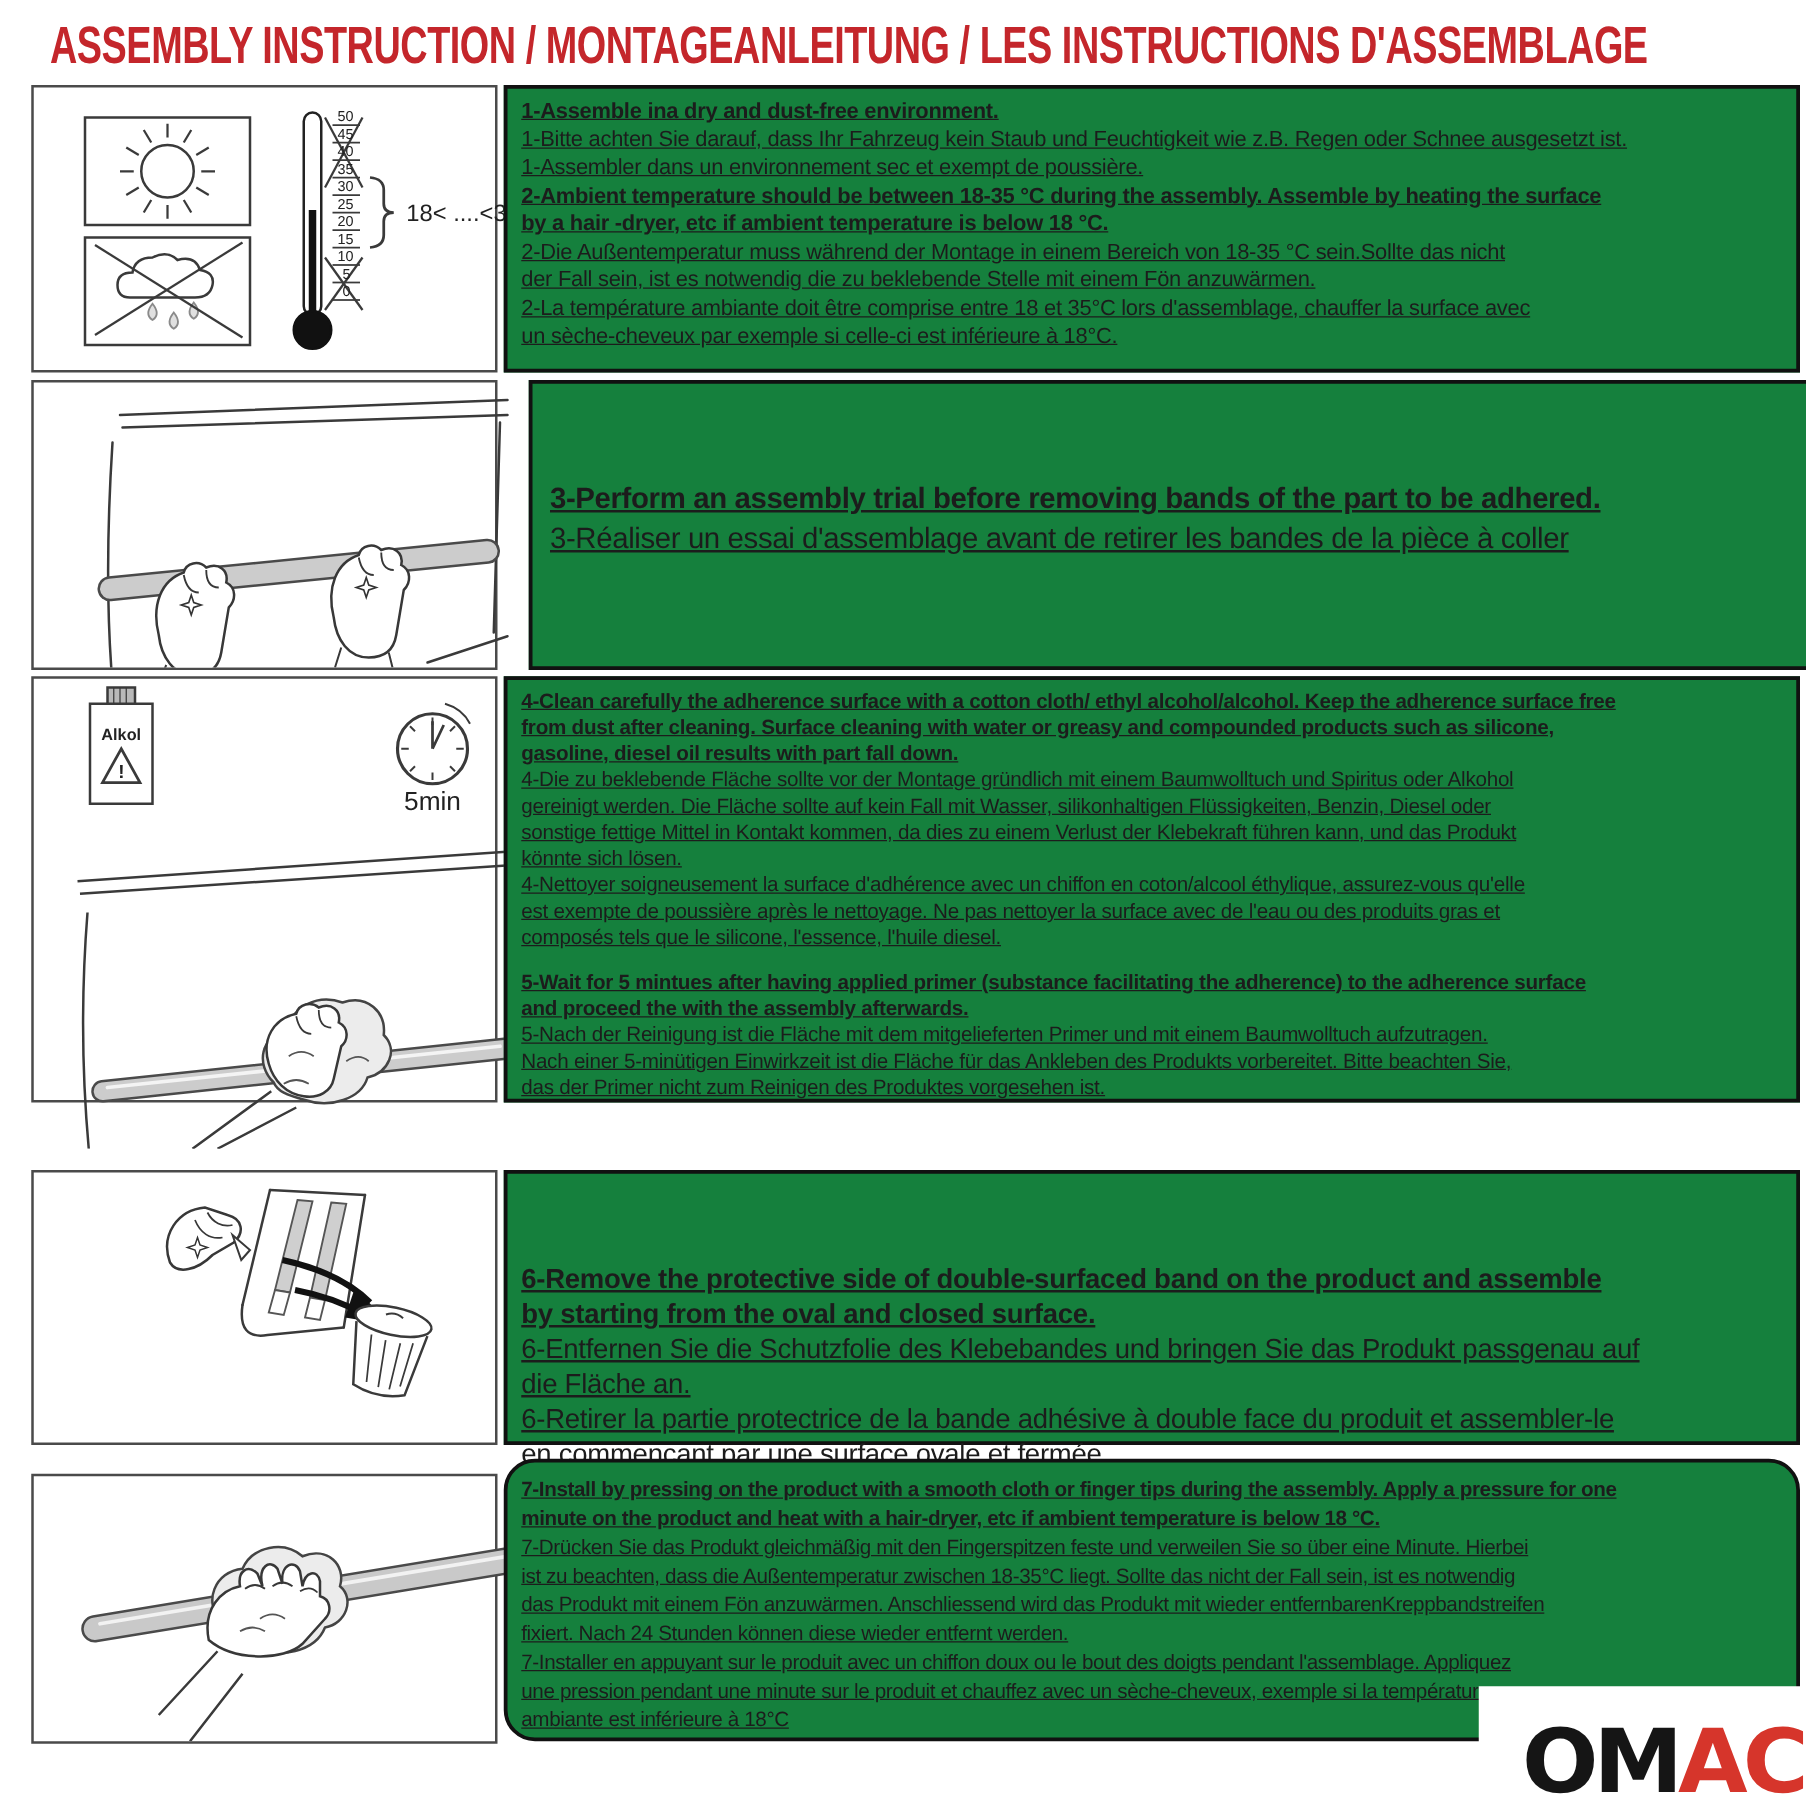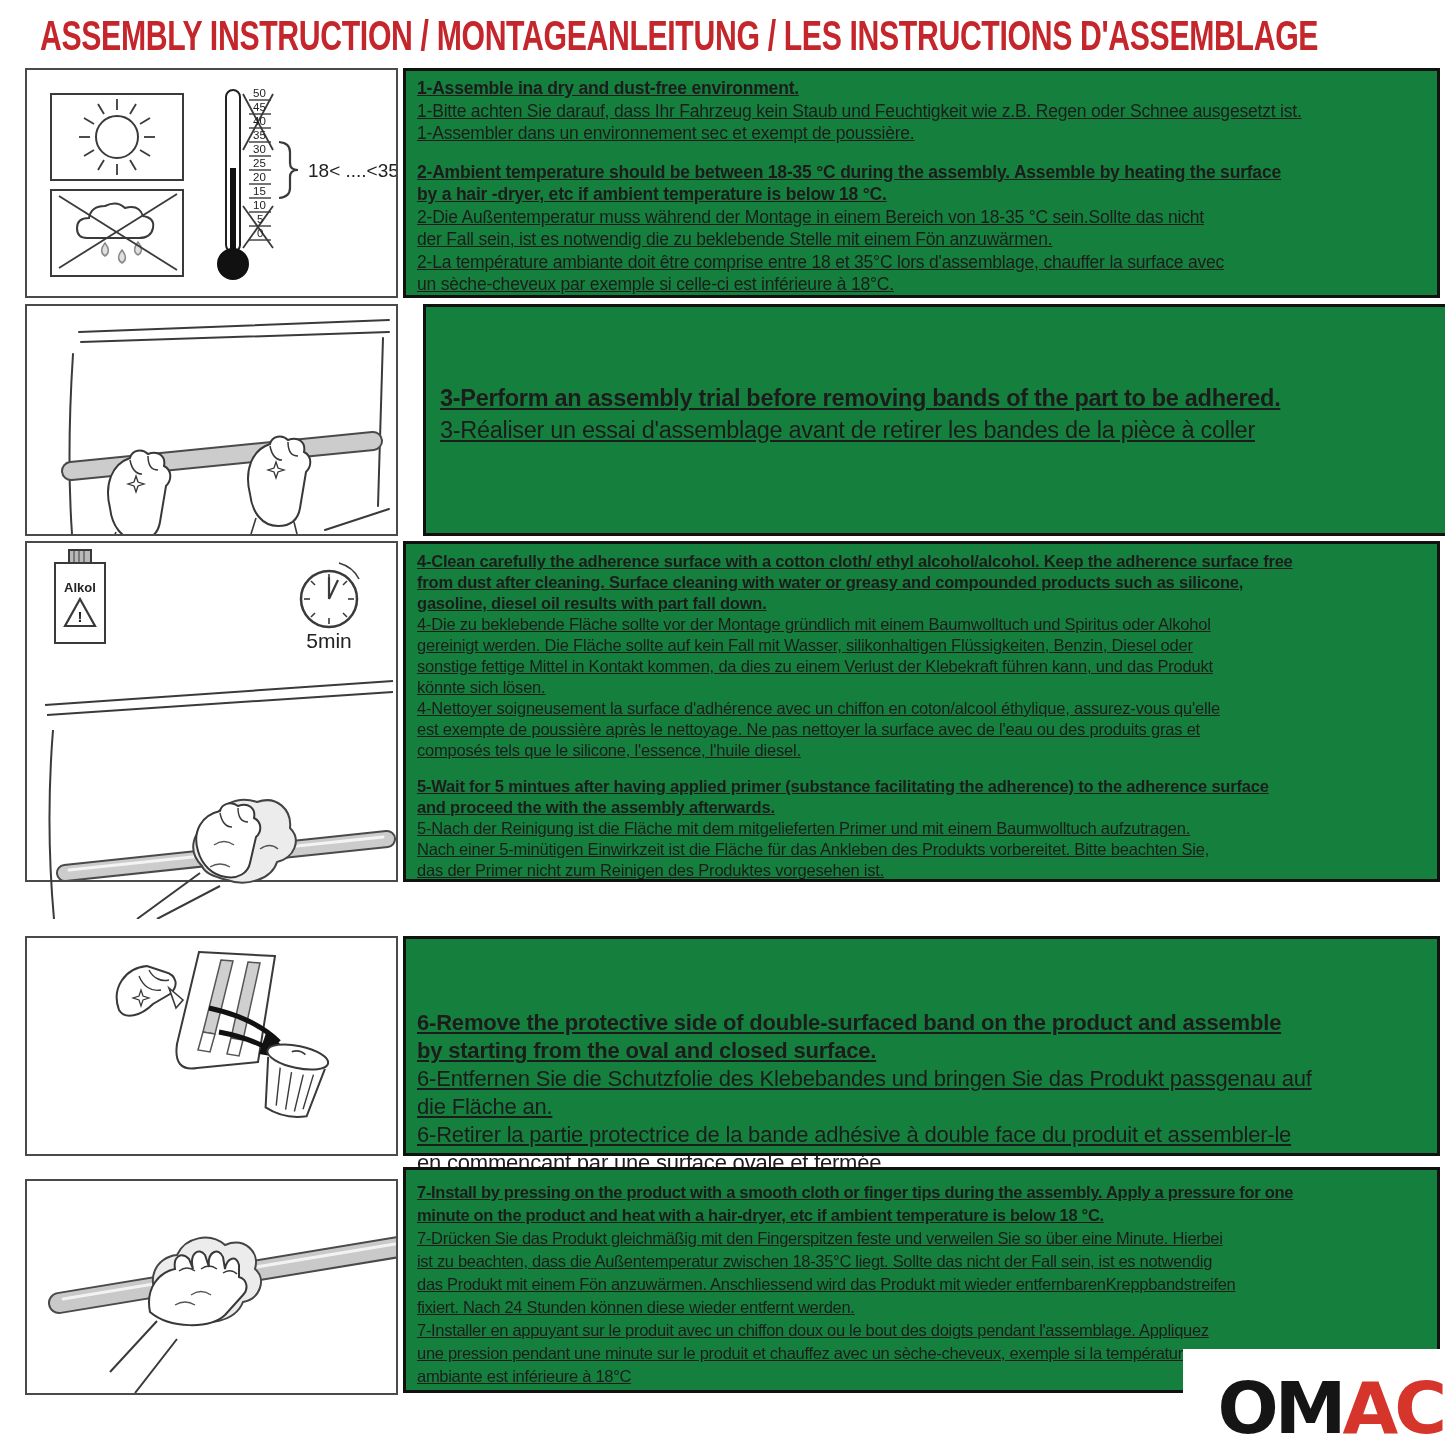--- a/index.html
+++ b/index.html
@@ -2,33 +2,33 @@
 <html><head>
 <meta charset="utf-8">
 <style>
   html,body{margin:0;padding:0;background:#fff;}
   .sheet{position:relative;width:1445px;height:1445px;background:#fff;overflow:hidden;
          font-family:"Liberation Sans",sans-serif;color:#1c1c1c;}
   .title{position:absolute;top:12px;left:40px;font-size:42px;font-weight:800;
          color:#c4262b;letter-spacing:-0.5px;white-space:nowrap;
          transform:scaleX(0.72);transform-origin:left top;}
   .illus-box{position:absolute;left:25px;width:373px;border:2px solid #4a4a4a;
-             background:#fff;box-sizing:border-box;}
+             background:#fff;box-sizing:border-box;padding-left:17px;}
   .text-box{position:absolute;left:403px;width:1037px;border:3px solid #111;
             background:#15803d;box-sizing:border-box;padding:6px 14px 4px 11px;text-decoration:underline;}
   .r1{top:68px;height:230px;}
   .r2{top:304px;height:232px;}
   .r3{top:541px;height:341px;}
   .r4{top:936px;height:220px;}
   .illus-box.r5{top:1179px;height:216px;}
-  .text-box.r5{top:1167px;height:226px;}
+  .text-box.r5{top:1167px;height:226px;border-radius:25px;}
   p{margin:0;white-space:pre-line;}
   .en{font-weight:bold;}
   .t1 p{font-size:17.5px;line-height:22.5px;letter-spacing:-0.2px;}
-  .t1 .group + .group{margin-top:16px;}
+  .t1 .group + .group{margin-top:0;}
   .t2{padding-top:75px;padding-left:14px;margin-left:20px;}
   .t2 p{font-size:23.5px;line-height:32px;letter-spacing:-0.3px;}
   .t3 p{font-size:16.5px;line-height:21px;letter-spacing:-0.2px;}
   .t3{padding-top:7px;}
   .t3 .group + .group{margin-top:15px;}
   .t4{padding-top:70px;}
   .t4 p{font-size:22px;line-height:28px;letter-spacing:-0.2px;}
   .t5{padding-top:11px;}
   .t5 p{font-size:16.5px;line-height:23px;letter-spacing:-0.3px;}
   svg{display:block;}

